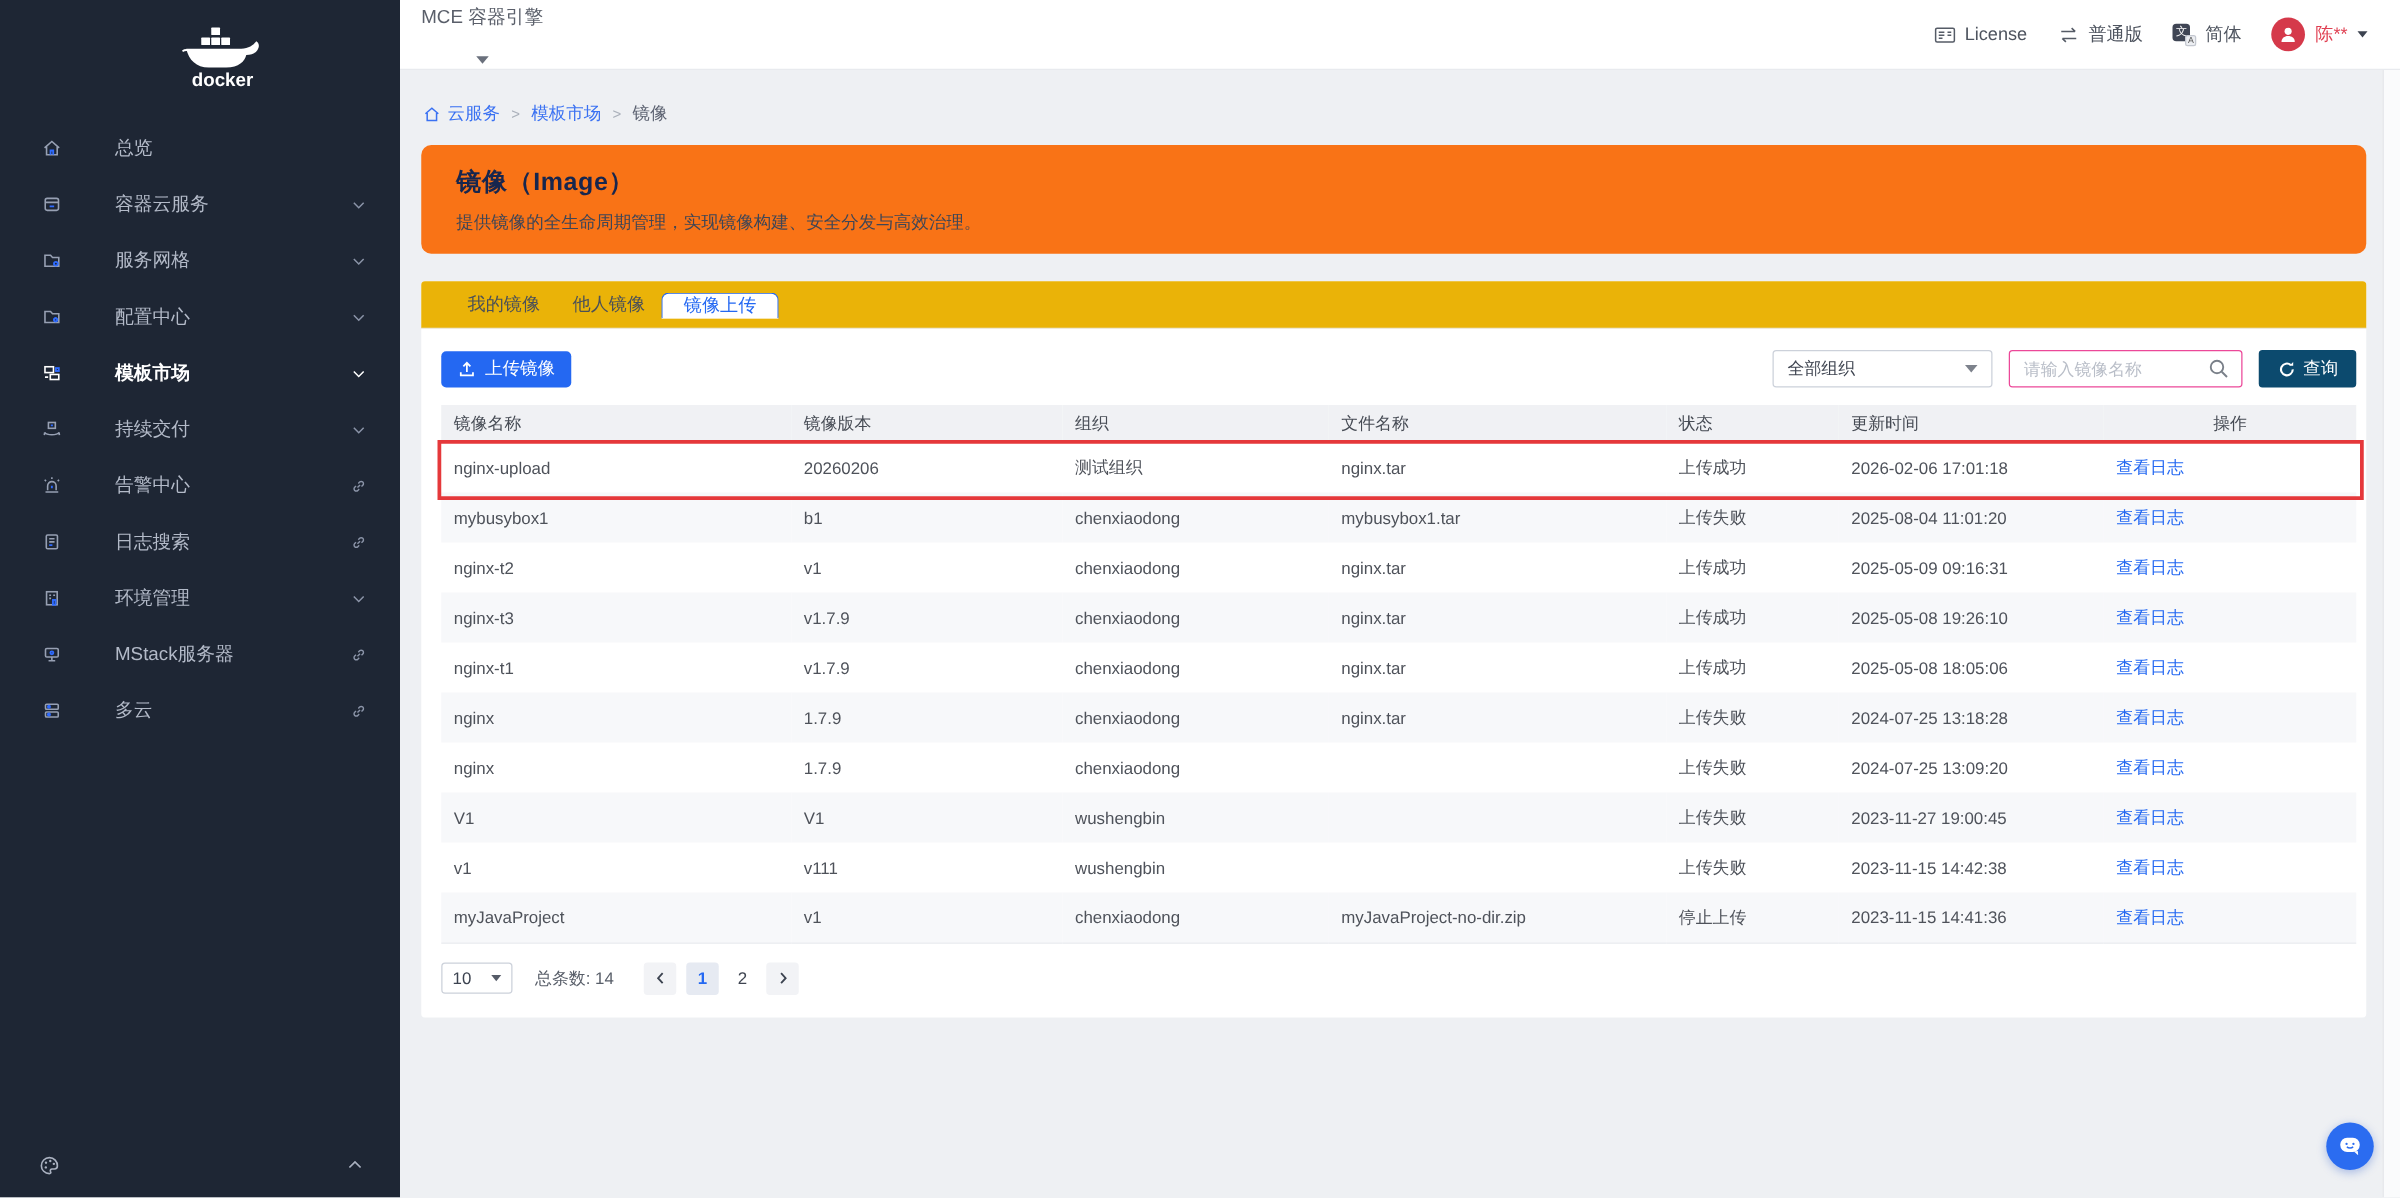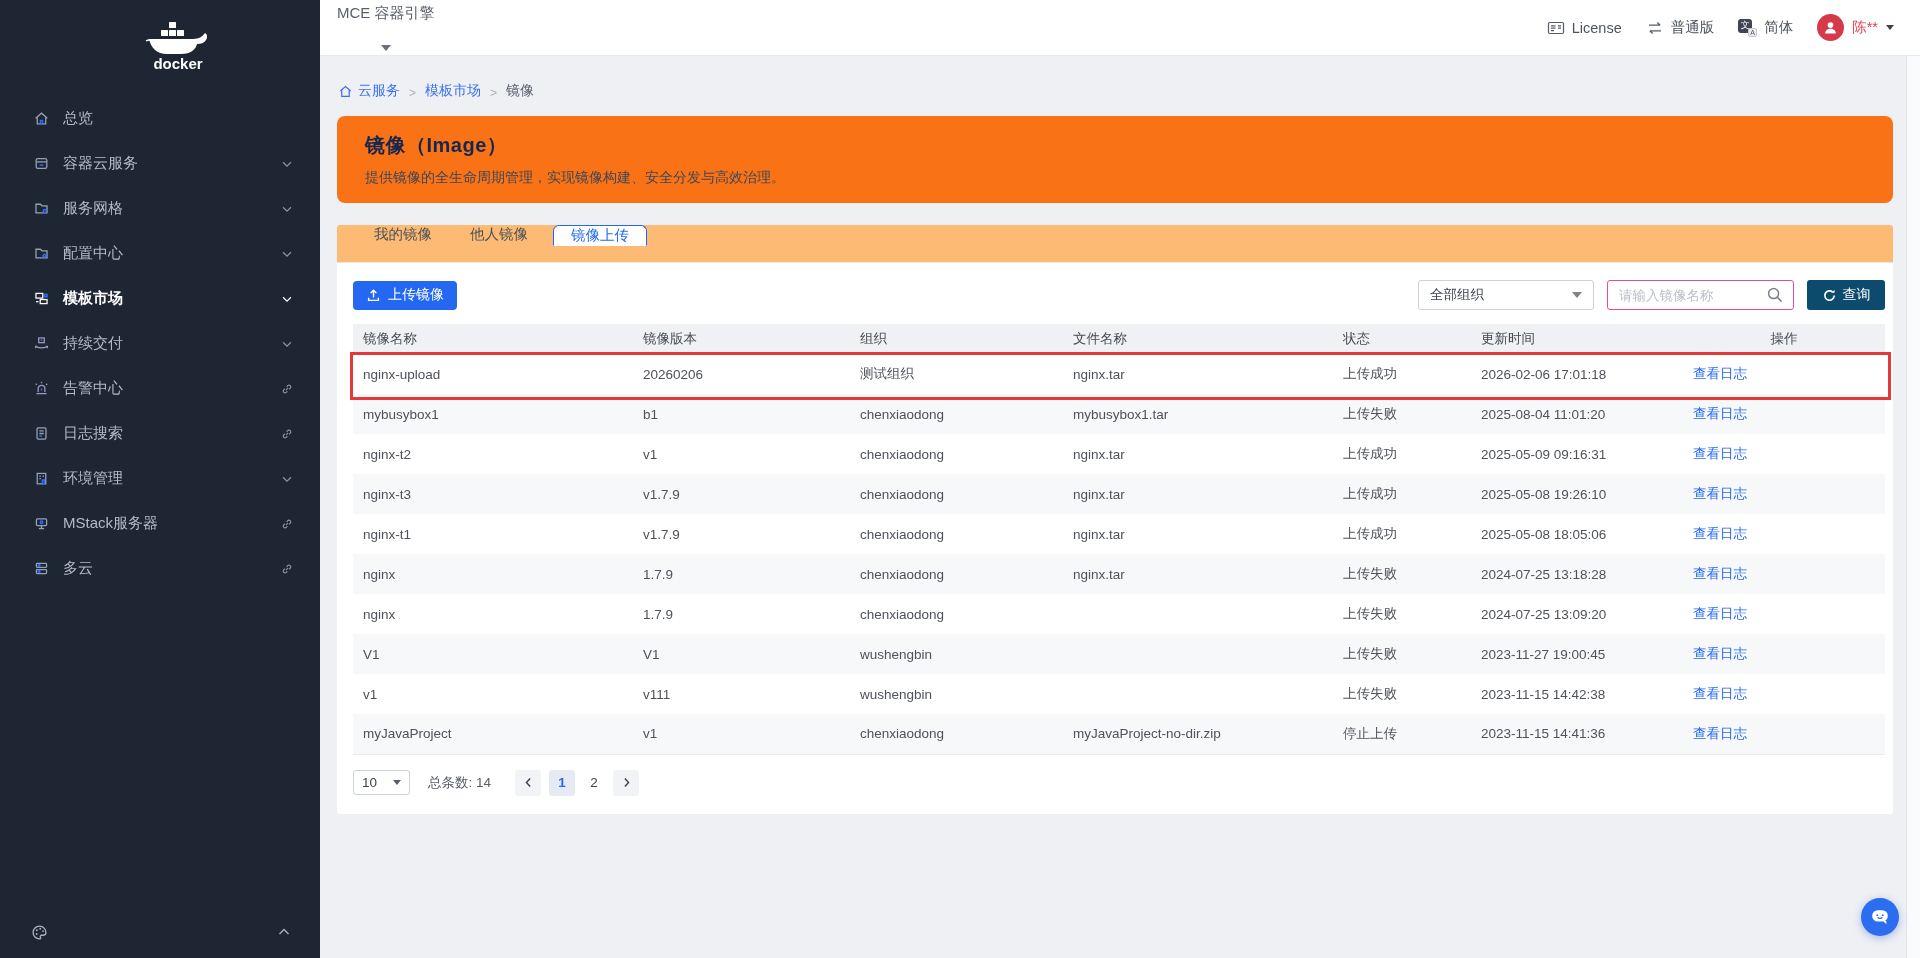--- a/index.html
+++ b/index.html
@@ -3,21 +3,21 @@
 <meta charset="utf-8">
 <style>
   * { margin:0; padding:0; box-sizing:border-box; }
   html,body { width:1920px; height:958px; overflow:hidden; }
   body { font-family:"Liberation Sans","DejaVu Sans",sans-serif; display:flex; background:#eef0f3; color:#4e525a; }
 
   
   .sidebar { width:320px; flex-shrink:0; background:#1e2634; display:flex; flex-direction:column; }
   .logo-wrap { height:92px; display:flex; flex-direction:column; align-items:center; justify-content:center;margin-left:36px; }
   .menu { flex:1; padding-top:4px; }
-  .side-item { height:45px; display:flex; align-items:center; padding:0 26px 0 33px; font-size:15px; color:#b3bac8; cursor:pointer; }
+  .side-item { height:45px; display:flex; align-items:center; padding:0 26px 0 33px; font-size:15px; color:#b3bac8; cursor:pointer;gap:29px; }
   .side-item .ico { width:17px; height:17px; margin-right:13px; color:#97a0b3; flex-shrink:0; display:flex; }
   .side-item .trail { margin-left:auto; color:#8b94a8; display:flex; }
   .side-item.active { color:#ffffff; font-weight:bold; }
   .side-item.active .ico, .side-item.active .trail { color:#ffffff; }
   .side-foot { height:52px; display:flex; align-items:center; padding:0 28px 0 30px; color:#aab1c0; }
   .side-foot .collapse { margin-left:auto; display:flex; }
   svg.i { display:block; }
 
   
   .main { flex:1; display:flex; flex-direction:column; min-width:0; position:relative; }
@@ -30,33 +30,33 @@
   .lang-ico .zh { position:absolute; left:0; top:0; width:14px; height:14px; background:#3f4554; color:#fff; font-size:9px; border-radius:3px; display:flex; align-items:center; justify-content:center; }
   .lang-ico .en { position:absolute; right:0; bottom:0; width:9px; height:9px; background:#eceef2; border:1px solid #c4c8d0; color:#555; font-size:7px; border-radius:2px; display:flex; align-items:center; justify-content:center; }
   .avatar { width:27px; height:27px; border-radius:50%; background:#d5394a; display:flex; align-items:center; justify-content:center; }
   .user-wrap { display:flex; align-items:center; gap:8px; cursor:pointer; }
   .username { color:#e04052; font-size:14.5px; }
   .user-caret { width:0; height:0; border-left:4.5px solid transparent; border-right:4.5px solid transparent; border-top:5.5px solid #3c4350; }
 
   .content { flex:1; padding:26px 27px 0 17px; }
 
   
-  .breadcrumb { display:flex; align-items:flex-end; gap:9px; font-size:14px; margin:0 0 16px 1px; }
+  .breadcrumb { display:flex; align-items:center; gap:9px; font-size:14px; margin:0 0 16px 1px; }
   .crumb-link { color:#3a71f2; display:flex; align-items:center; gap:5px; cursor:pointer; text-decoration:none; }
   .crumb-sep { color:#aab0ba; font-size:12px; }
   .crumb-current { color:#5b6170; }
 
   
   .banner { background:#f97316; border-radius:8px; height:87px; padding:16px 28px 0; }
   .banner-title { font-size:20px; font-weight:bold; color:#17264e; letter-spacing:0.5px; }
   .banner-sub { font-size:14px; color:#3f4656; margin-top:10px; }
 
   
   .card { background:#fff; margin-top:22px; border-radius:3px; }
-  .tabbar { background:#fdba74; border-bottom:1px solid #e4e7ec; height:38px; display:flex; align-items:flex-start; padding-left:24px; border-radius:3px 3px 0 0;gap:12px; }
+  .tabbar { background:#eab308; border-bottom:1px solid #e4e7ec; height:38px; display:flex; align-items:center; padding-left:24px; border-radius:3px 3px 0 0; }
   .tab { padding:0 13px; display:flex; align-items:center; font-size:14.5px; color:#4b5058; cursor:pointer; }
   .tab.active { background:#fff; border:1px solid #2468f2; border-bottom:1px solid #fff; border-radius:6px 6px 0 0; color:#2468f2; margin-bottom:-1px; padding:0 17px; }
   .card-body { padding:17px 8px 18px 16px; }
 
   
   .toolbar { display:flex; align-items:center; margin-bottom:14px; }
   .btn-upload { background:#2468f2; color:#fff; border:none; height:29px; padding:0 13px; border-radius:4px; font-size:14px; display:flex; align-items:center; gap:7px; cursor:pointer; }
   .toolbar-right { margin-left:auto; display:flex; align-items:center; gap:13px; }
   .select { width:176px; height:30px; border:1px solid #ccd1da; border-radius:3px; background:#fff; display:flex; align-items:center; padding:0 11px; font-size:13.5px; color:#3e4450; cursor:pointer; }
   .select .sel-caret { margin-left:auto; width:0; height:0; border-left:5px solid transparent; border-right:5px solid transparent; border-top:6px solid #7d828c; }

